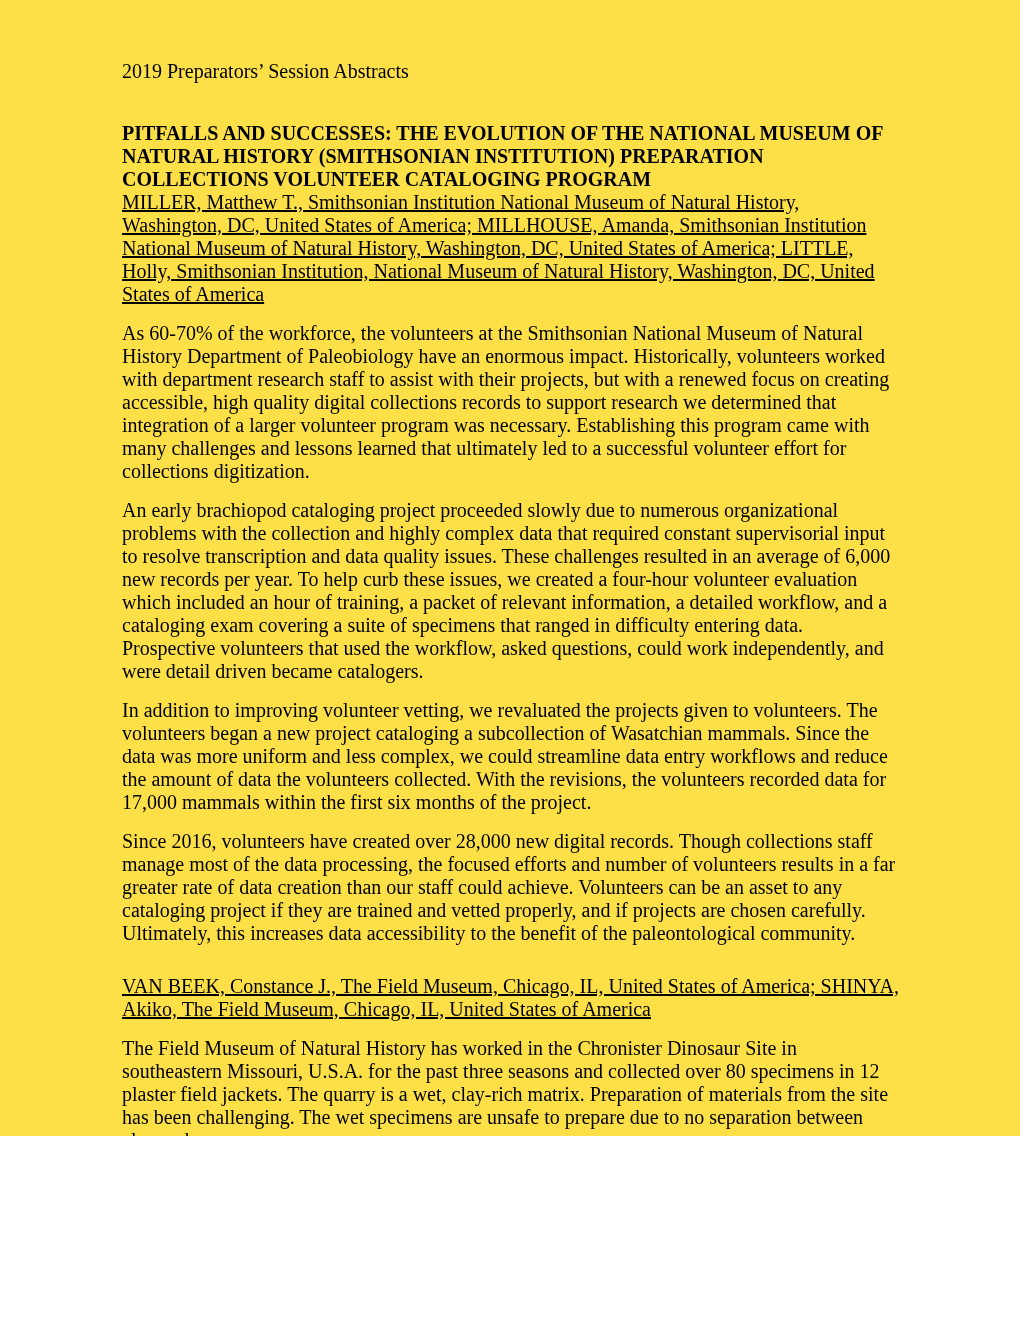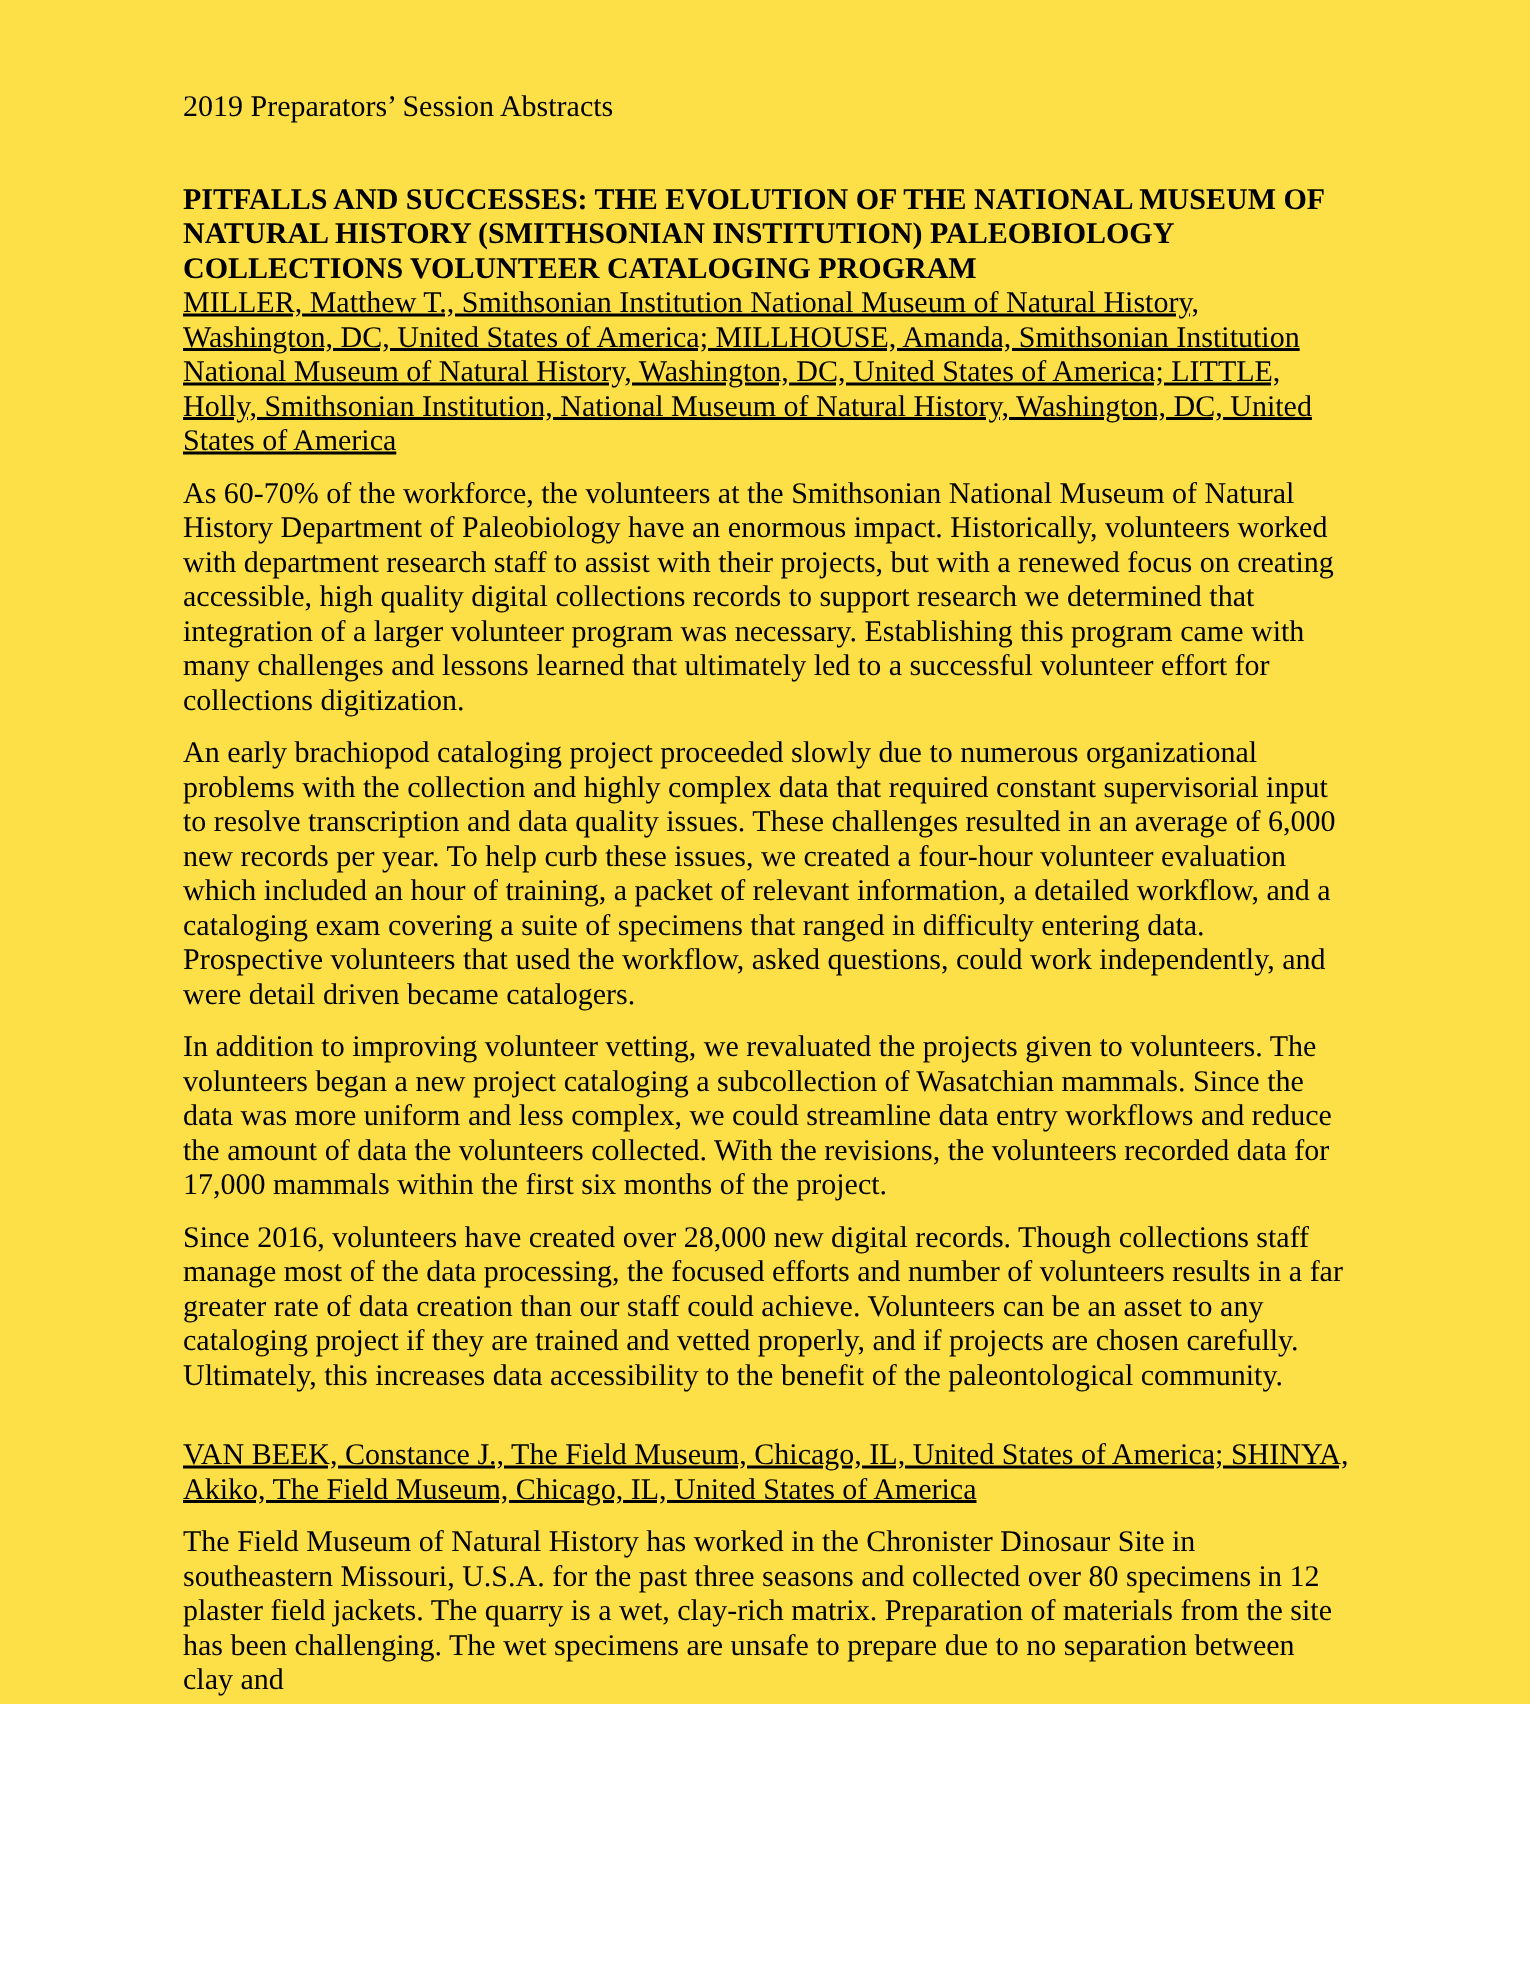--- a/index.html
+++ b/index.html
@@ -25,21 +25,21 @@
   }
   .abstract-title {
     font-weight: bold;
     margin: 0;
   }
   .abstract-authors {
     margin: 0 0 12px 0;
     text-decoration: underline;
   }
   .abstract-body p {
-    margin: 0 0 12px 0;
+    margin: 16px 0 12px 0;
   }
   .abstract + .abstract {
     margin-top: 30px;
   }
   .doc-footer {
     position: absolute;
     top: 1206px;
     left: 0;
     width: 1020px;
     text-align: center;
@@ -50,21 +50,21 @@
   }
 </style>
 </head>
 <body>
 
 <div class="page">
 
   <div class="doc-header">2019 Preparators’ Session Abstracts</div>
 
   <div class="abstract">
-    <div class="abstract-title">PITFALLS AND SUCCESSES: THE EVOLUTION OF THE NATIONAL MUSEUM OF NATURAL HISTORY (SMITHSONIAN INSTITUTION) PALEOBIOLOGY COLLECTIONS VOLUNTEER CATALOGING PROGRAM</div>
+    <div class="abstract-title">PITFALLS AND SUCCESSES: THE EVOLUTION OF THE NATIONAL MUSEUM OF NATURAL HISTORY (SMITHSONIAN INSTITUTION) PREPARATION COLLECTIONS VOLUNTEER CATALOGING PROGRAM</div>
     <div class="abstract-authors">MILLER, Matthew T., Smithsonian Institution National Museum of Natural History, Washington, DC, United States of America; MILLHOUSE, Amanda, Smithsonian Institution National Museum of Natural History, Washington, DC, United States of America; LITTLE, Holly, Smithsonian Institution, National Museum of Natural History, Washington, DC, United States of America</div>
     <div class="abstract-body">
       <p>As 60-70% of the workforce, the volunteers at the Smithsonian National Museum of Natural History Department of Paleobiology have an enormous impact. Historically, volunteers worked with department research staff to assist with their projects, but with a renewed focus on creating accessible, high quality digital collections records to support research we determined that integration of a larger volunteer program was necessary. Establishing this program came with many challenges and lessons learned that ultimately led to a successful volunteer effort for collections digitization.</p>
       <p>An early brachiopod cataloging project proceeded slowly due to numerous organizational problems with the collection and highly complex data that required constant supervisorial input to resolve transcription and data quality issues. These challenges resulted in an average of 6,000 new records per year. To help curb these issues, we created a four-hour volunteer evaluation which included an hour of training, a packet of relevant information, a detailed workflow, and a cataloging exam covering a suite of specimens that ranged in difficulty entering data. Prospective volunteers that used the workflow, asked questions, could work independently, and were detail driven became catalogers.</p>
       <p>In addition to improving volunteer vetting, we revaluated the projects given to volunteers. The volunteers began a new project cataloging a subcollection of Wasatchian mammals. Since the data was more uniform and less complex, we could streamline data entry workflows and reduce the amount of data the volunteers collected. With the revisions, the volunteers recorded data for 17,000 mammals within the first six months of the project.</p>
       <p>Since 2016, volunteers have created over 28,000 new digital records. Though collections staff manage most of the data processing, the focused efforts and number of volunteers results in a far greater rate of data creation than our staff could achieve. Volunteers can be an asset to any cataloging project if they are trained and vetted properly, and if projects are chosen carefully. Ultimately, this increases data accessibility to the benefit of the paleontological community.</p>
     </div>
   </div>
 
   <div class="abstract">

